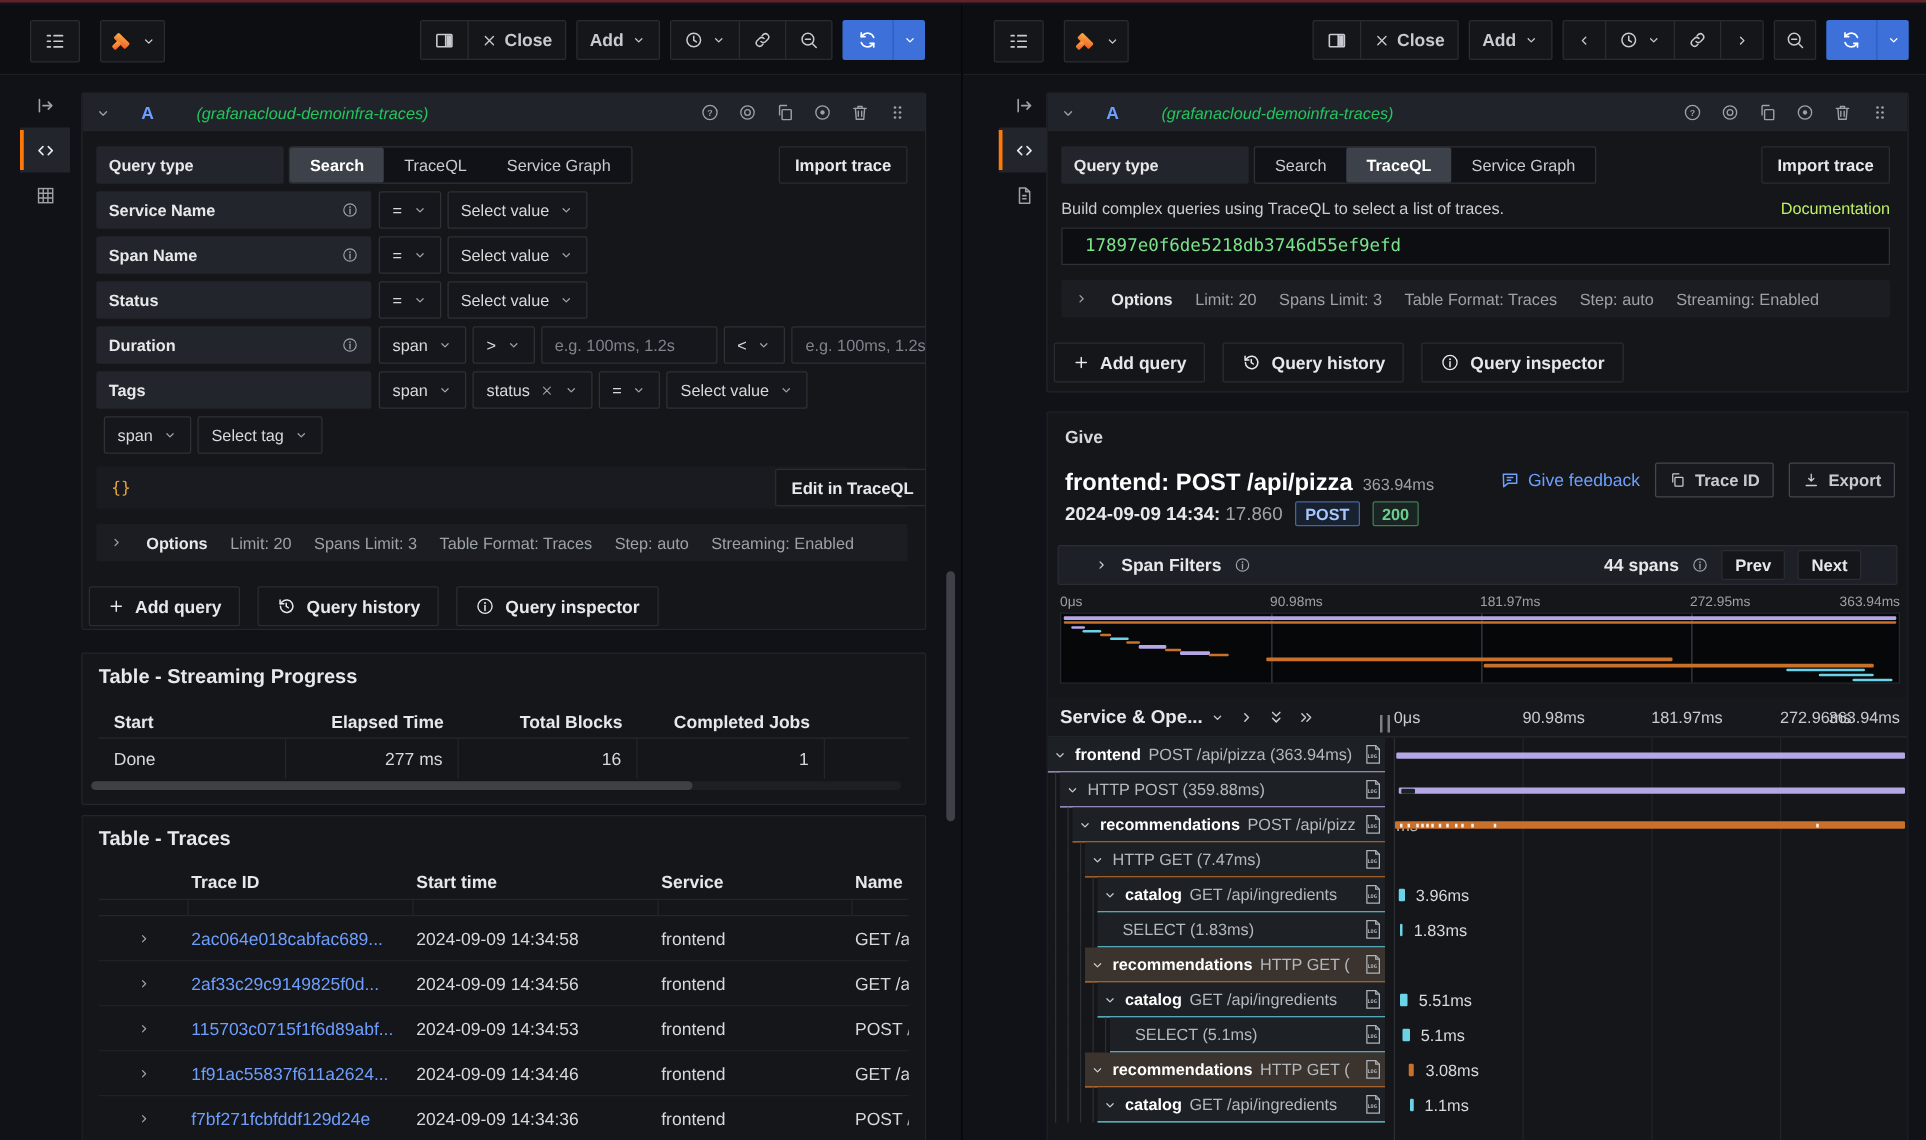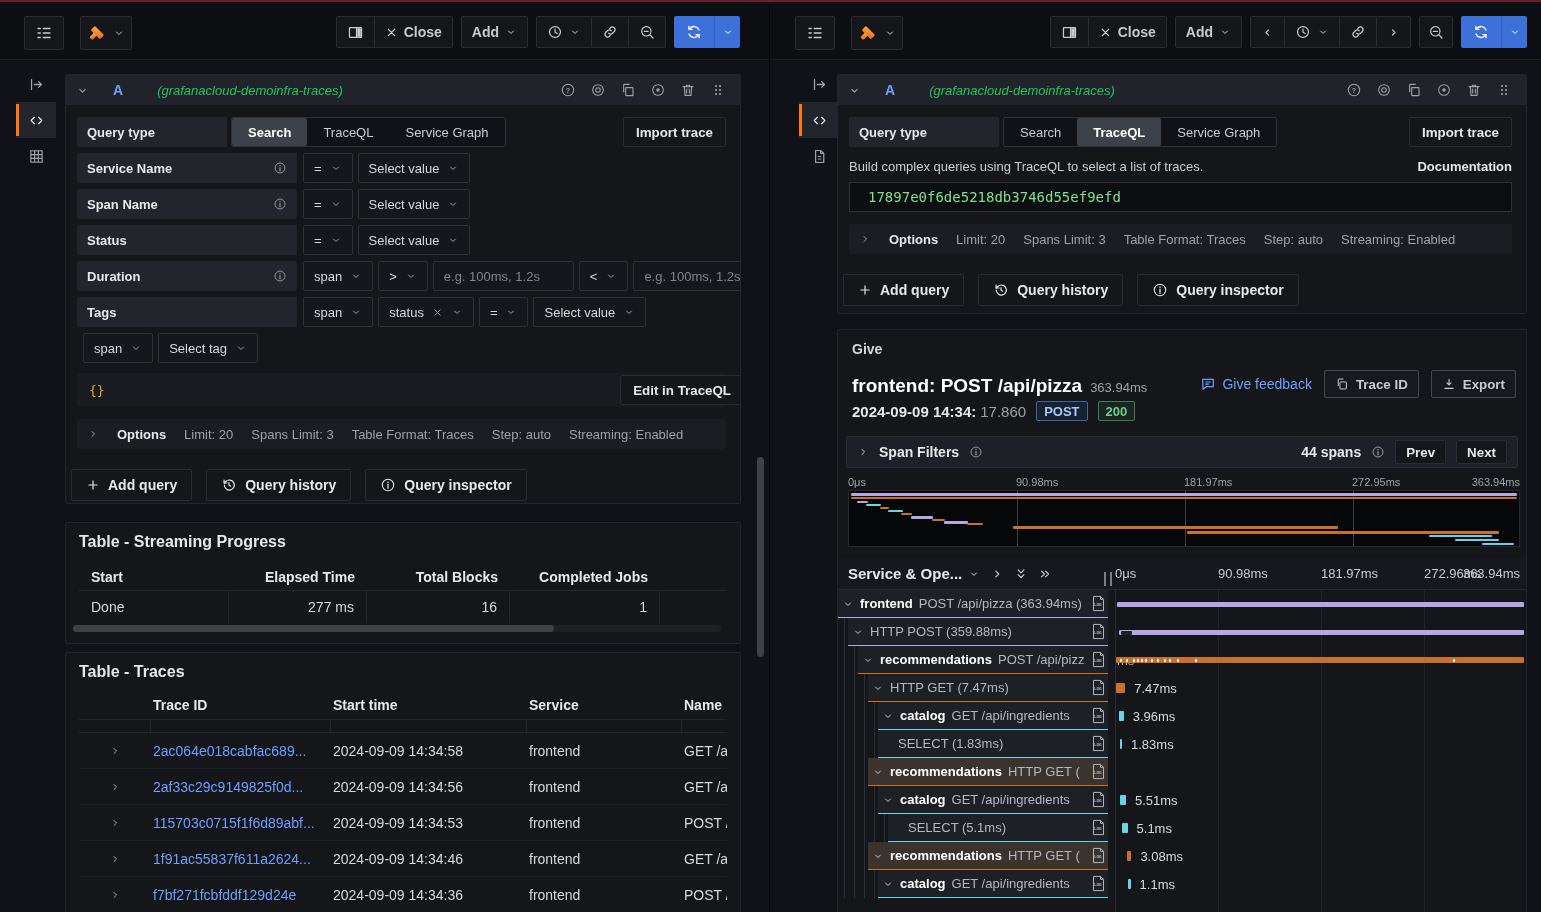--- a/index.html
+++ b/index.html
@@ -60,21 +60,21 @@
   .seg .ic{color:#9da1a8}
   .preview-row{display:flex;align-items:center;margin:10px 14px 0 11px;height:34px;background:#191b20;border-radius:2px;position:relative}
   .preview-code{font-family:"DejaVu Sans Mono",monospace;color:#e8a33d;margin-left:12px}
   .edit-btn{position:absolute;right:-18px;top:2px;height:30px;padding:0 12px;font-weight:600;color:#e6e8ea}
   .opts-row{display:flex;align-items:center;gap:18px;margin:12px 14px 0 11px;height:30px;background:#1b1d22;border-radius:2px;padding:0 10px;color:#9da1a8}
   .opts-row .lbl{color:#e6e8ea;font-weight:600}
   .footer-row{display:flex;gap:14px;margin:20px 14px 0 5px}
   .fbtn{height:32px;padding:0 14px;font-size:14px;font-weight:600;color:#e6e8ea;gap:8px}
   
   .hint-row{display:flex;align-items:center;margin:12px 14px 0 11px;color:#c9ced4}
-  .hint-row .doc{margin-left:auto;color:#e5e5e5;font-weight:700;cursor:pointer}
+  .hint-row .doc{margin-left:auto;color:#bef264;font-weight:400;cursor:pointer}
   .code-box{margin:8px 14px 0 11px;height:30px;background:#0c0e12;border:1px solid #2f3136;display:flex;align-items:center;padding:0 18px;font-family:"DejaVu Sans Mono",monospace;font-size:14px;color:#7ce38b;cursor:text}
   
   .panel-title{font-size:16px;font-weight:600;color:#e6e8ea;padding:10px 0 0 13px}
   .stable{position:absolute;left:13px;right:13px;top:40px}
   .st-hrow{display:flex;height:28px;align-items:center;border-bottom:1px solid #26282e;font-weight:600;font-size:14px;color:#e6e8ea}
   .st-row{display:flex;height:32px;align-items:center;font-size:14px}
   .st-cell{padding:0 12px;overflow:hidden;white-space:nowrap}
   .st-row .st-cell{border-right:1px solid #22252b;height:100%;display:flex;align-items:center}
   .num{justify-content:flex-end;text-align:right}
   .hthumb{position:absolute;left:7px;top:102px;width:481px;height:7px;border-radius:4px;background:#3e4045}
@@ -97,21 +97,21 @@
   .trace-dur{font-size:13px;color:#9da1a8;margin-left:8px}
   .tt-actions{margin-left:auto;display:flex;align-items:center;gap:12px}
   .feedback{color:#6e9fff;display:flex;align-items:center;gap:6px;font-size:14px;cursor:pointer}
   .sbtn{height:28px;padding:0 10px;gap:7px;font-weight:600;border-color:#46474e;background:#17191e}
   .trace-ts-row{position:absolute;left:14px;top:71px;display:flex;align-items:center;gap:10px}
   .ts-main{font-size:15px;font-weight:700;color:#e6e8ea}
   .ts-sub{font-size:15px;color:#9da1a8;margin-left:-6px}
   .badge{height:20px;display:inline-flex;align-items:center;padding:0 7px;border-radius:2px;font-weight:600;font-size:13px}
   .badge-post{color:#a8c6ff;border:1px solid #44659e;background:rgba(61,113,217,.12)}
   .badge-200{color:#6ccf8e;border:1px solid #3f7d54;background:rgba(108,207,142,.08)}
-  .spanfilters{position:absolute;left:8px;right:8px;top:106px;height:32px;background:#1d2026;border:1px solid #2a2d33;border-radius:2px;display:flex;align-items:center;padding:0 10px;gap:10px}
+  .spanfilters{position:absolute;left:8px;right:8px;top:106px;height:32px;background:#1d2026;border:1px solid #2a2d33;border-radius:2px;display:flex;align-items:center;padding:0 28px;gap:10px}
   .sf-label{font-weight:600;font-size:14px;color:#e6e8ea}
   .sf-right{margin-left:auto;display:flex;align-items:center;gap:10px}
   .sf-count{font-weight:700;font-size:14px;color:#e6e8ea}
   .xsbtn{height:24px;padding:0 10px;font-weight:600;color:#e6e8ea}
   .mm-labels{position:absolute;left:10px;top:146px;width:672px;height:12px;font-size:11px;color:#9da1a8}
   .mm-labels span{position:absolute;top:0}
   .minimap{position:absolute;left:10px;top:160px;width:672px;height:57px;background:#060709;border:1px solid #26282e}
   .mm-grid{position:absolute;top:0;bottom:0;width:1px;background:#3c3f45}
   .mmbar{position:absolute;border-radius:1px}
   .sp-header{position:absolute;left:0;right:0;top:228px;height:32px;background:#16181d;border-bottom:1px solid #26282e;display:flex;align-items:center}
@@ -1103,24 +1103,20 @@
             <div class="spguide" style="left: 26px;"></div>
             <div class="spcell" style="left: 30px; border-bottom: 1px solid rgb(201, 112, 43);">
               <svg class="ic ic-chev" width="12" height="12">
                 <use href="#i-caret"></use>
               </svg>
               <span class="op">HTTP GET (7.47ms)</span>
               <svg class="ic logicon" width="15" height="17">
                 <use href="#i-log"></use>
               </svg>
             </div>
-            <div class="sptl">
-              <div class="spchip" style="left: 0.3%; width: 9px; background: rgb(201, 112, 43);"></div>
-              <span class="splabel" style="left: calc(0.3% + 18px);">7.47ms</span>
-            </div>
           </div>
           <div class="sprow" style="top: 112px;">
             <div class="spguide" style="left: 6px;"></div>
             <div class="spguide" style="left: 16px;"></div>
             <div class="spguide" style="left: 26px;"></div>
             <div class="spguide" style="left: 36px;"></div>
             <div class="spcell" style="left: 40px; border-bottom: 1px solid rgb(108, 211, 231);">
               <svg class="ic ic-chev" width="12" height="12">
                 <use href="#i-caret"></use>
               </svg>

